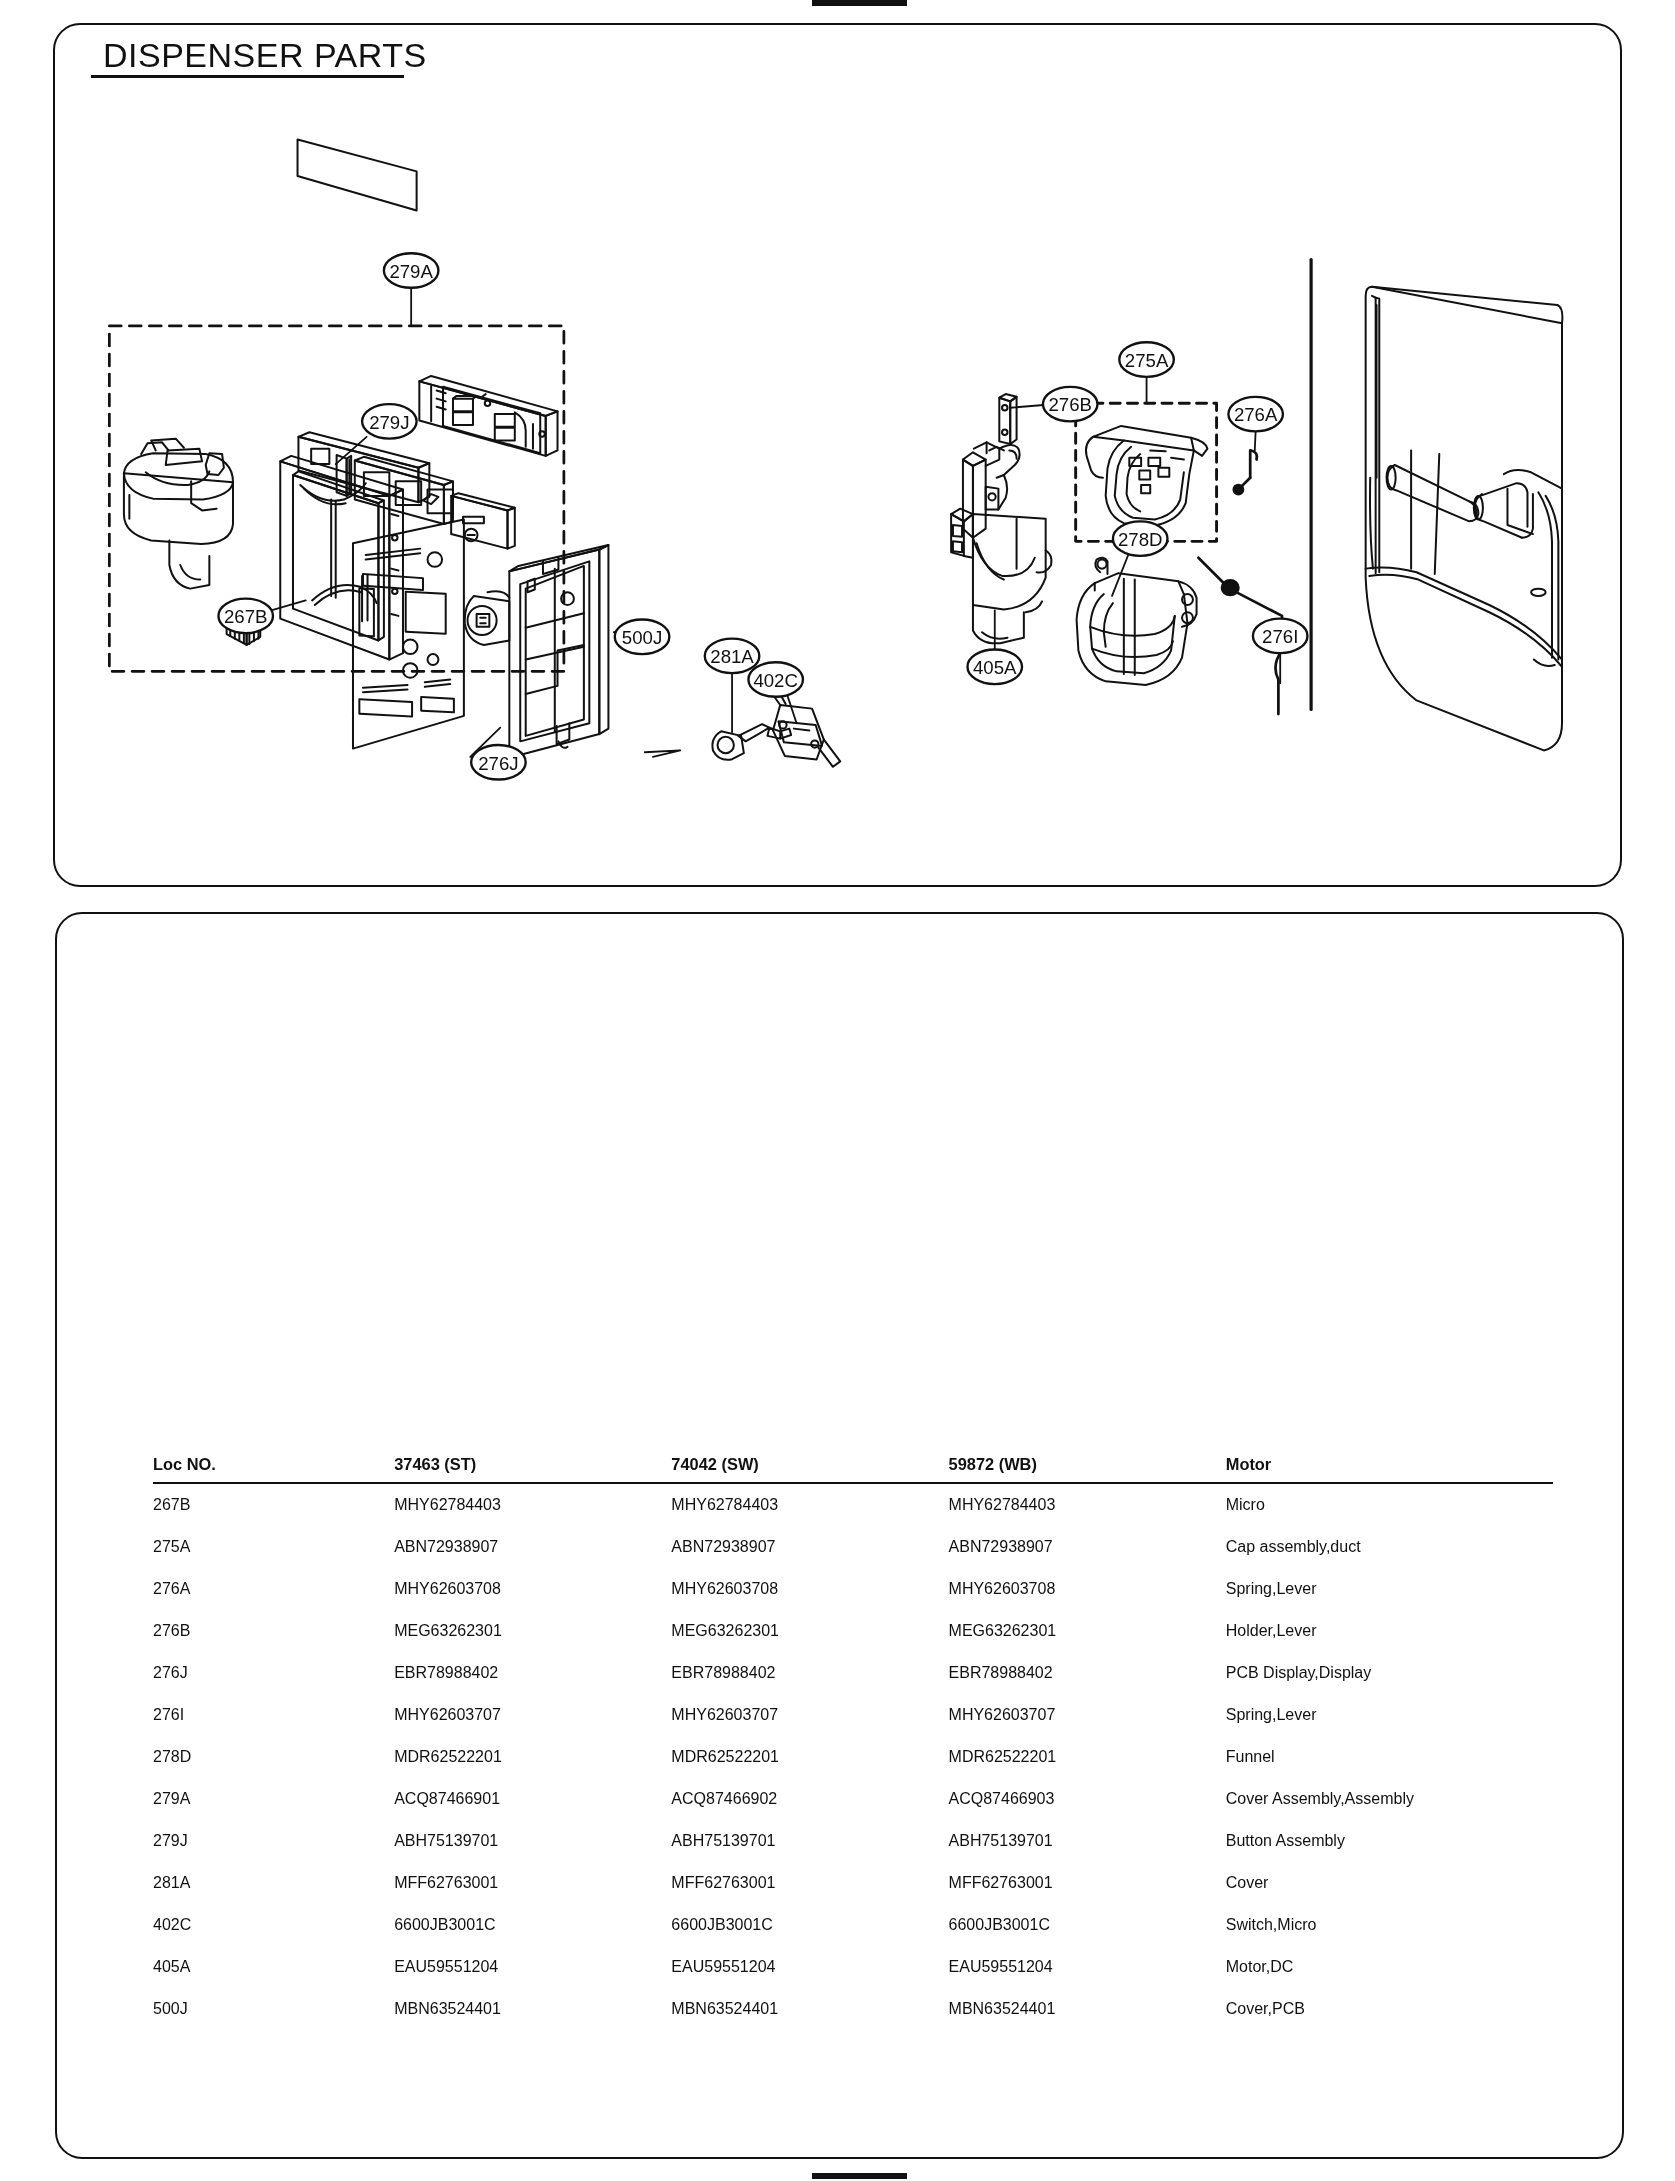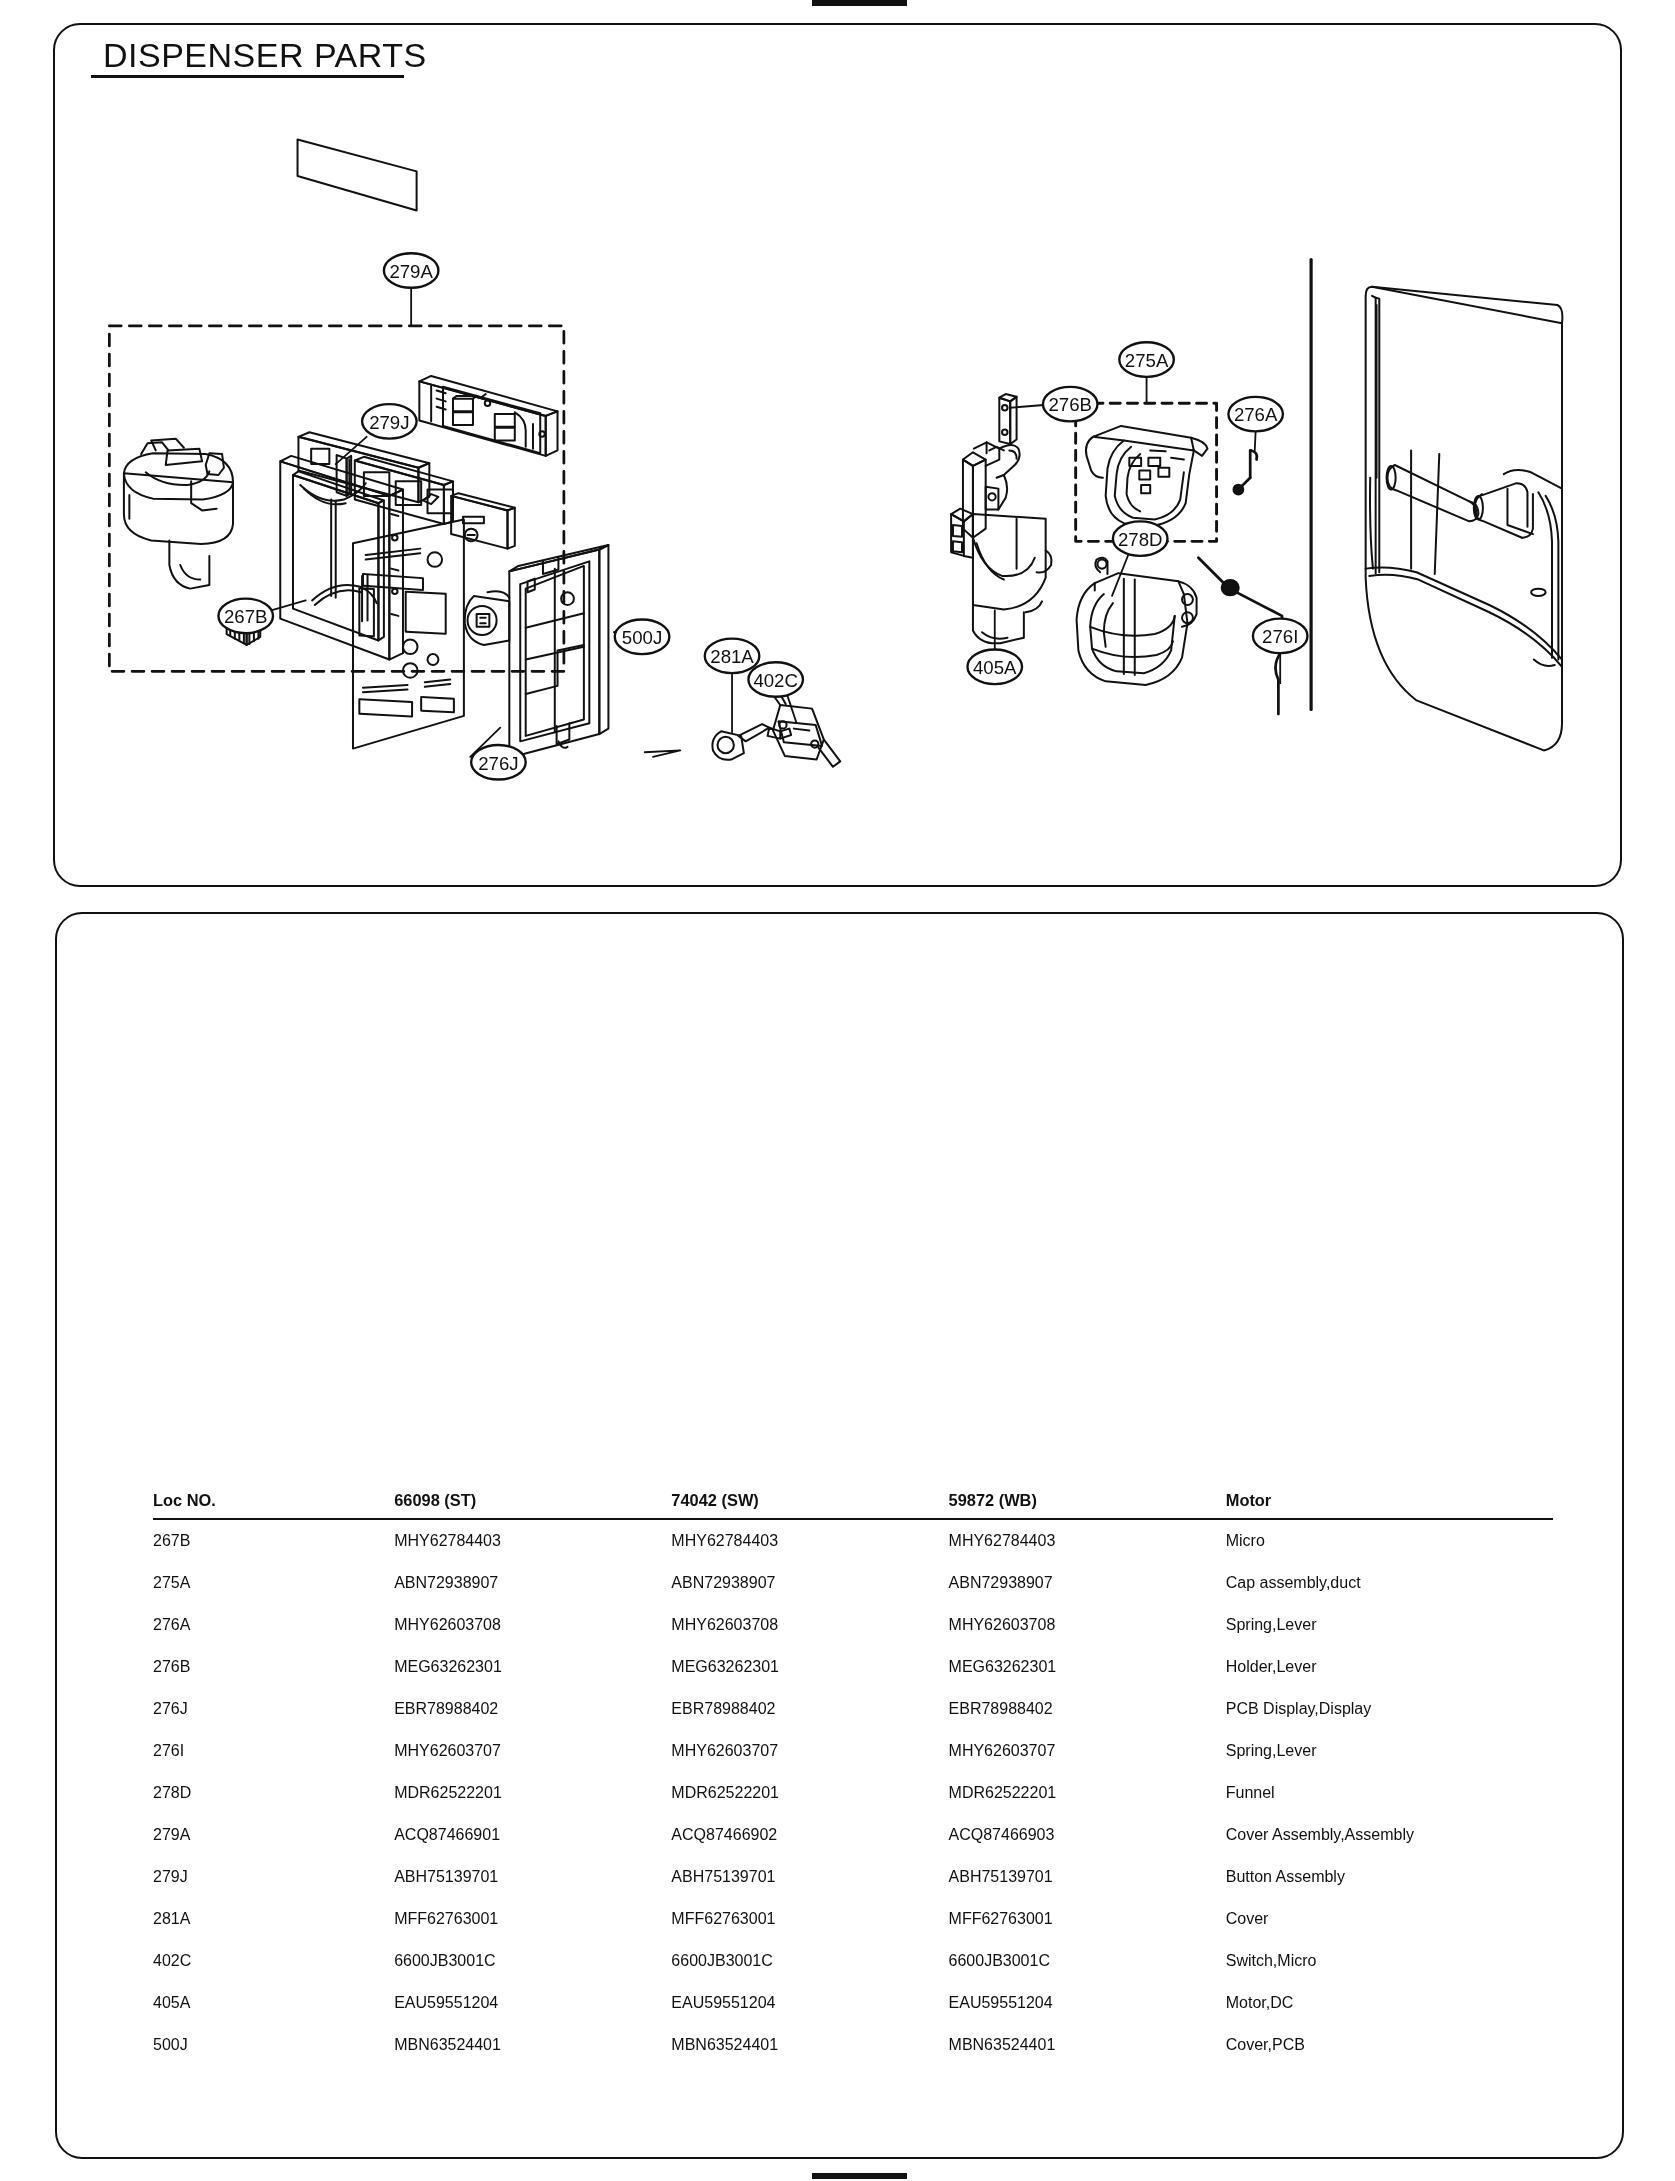--- a/index.html
+++ b/index.html
@@ -37,21 +37,21 @@
   }
   .title-underline{
     position:absolute;left:91px;top:75px;width:313px;height:2.7px;background:#111;
   }
 
   
   .diagram{position:absolute;left:53px;top:23px;width:1569px;height:864px;}
   .diagram svg{display:block;}
 
   
-  .table-wrap{position:absolute;left:153px;top:1455px;width:1409px;margin-top:36px;}
+  .table-wrap{position:absolute;left:153px;top:1455px;width:1409px;}
   table.parts{
     border-collapse:collapse;
     width:1400px;
     font-size:16px;
     table-layout:fixed;
   }
   table.parts th{
     text-align:left;
     font-weight:bold;
     font-size:16.4px;
@@ -409,21 +409,21 @@
       <colgroup>
         <col class="col-loc">
           <col class="col-a">
           <col class="col-b">
           <col class="col-c">
           <col class="col-desc">
       </colgroup>
       <thead>
         <tr>
           <th>Loc NO.</th>
-          <th>66098 (ST)</th>
+          <th>37463 (ST)</th>
           <th>74042 (SW)</th>
           <th>59872 (WB)</th>
           <th>Motor</th>
         </tr>
       </thead>
       <tbody id="parts-body">
           <tr>
             <td>267B</td>
             <td>MHY62784403</td>
             <td>MHY62784403</td>

